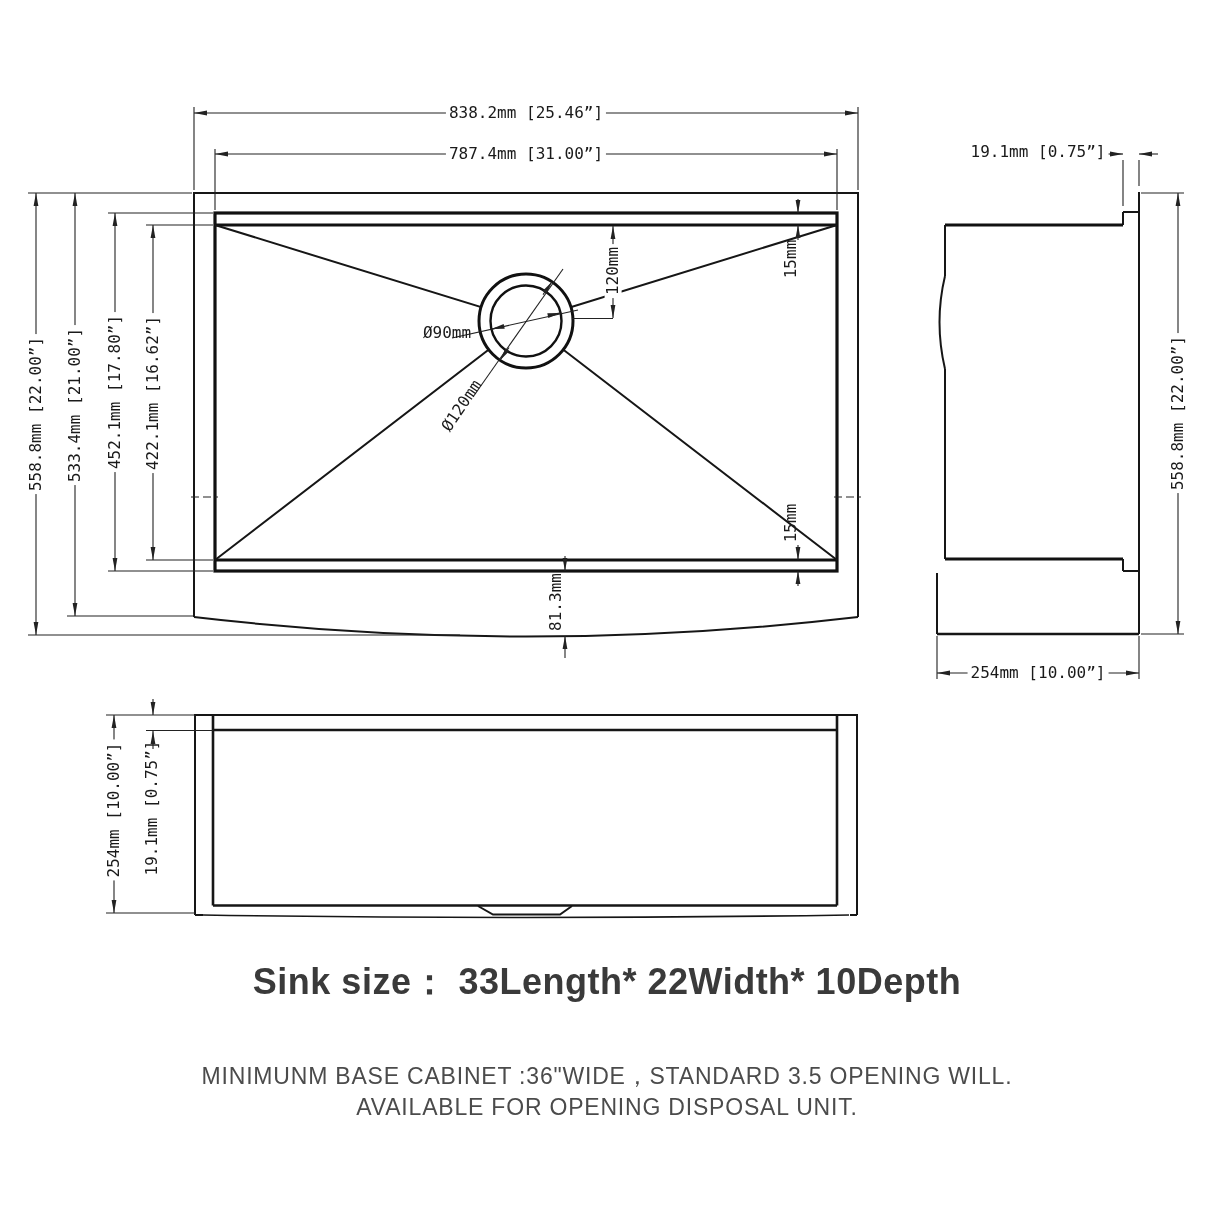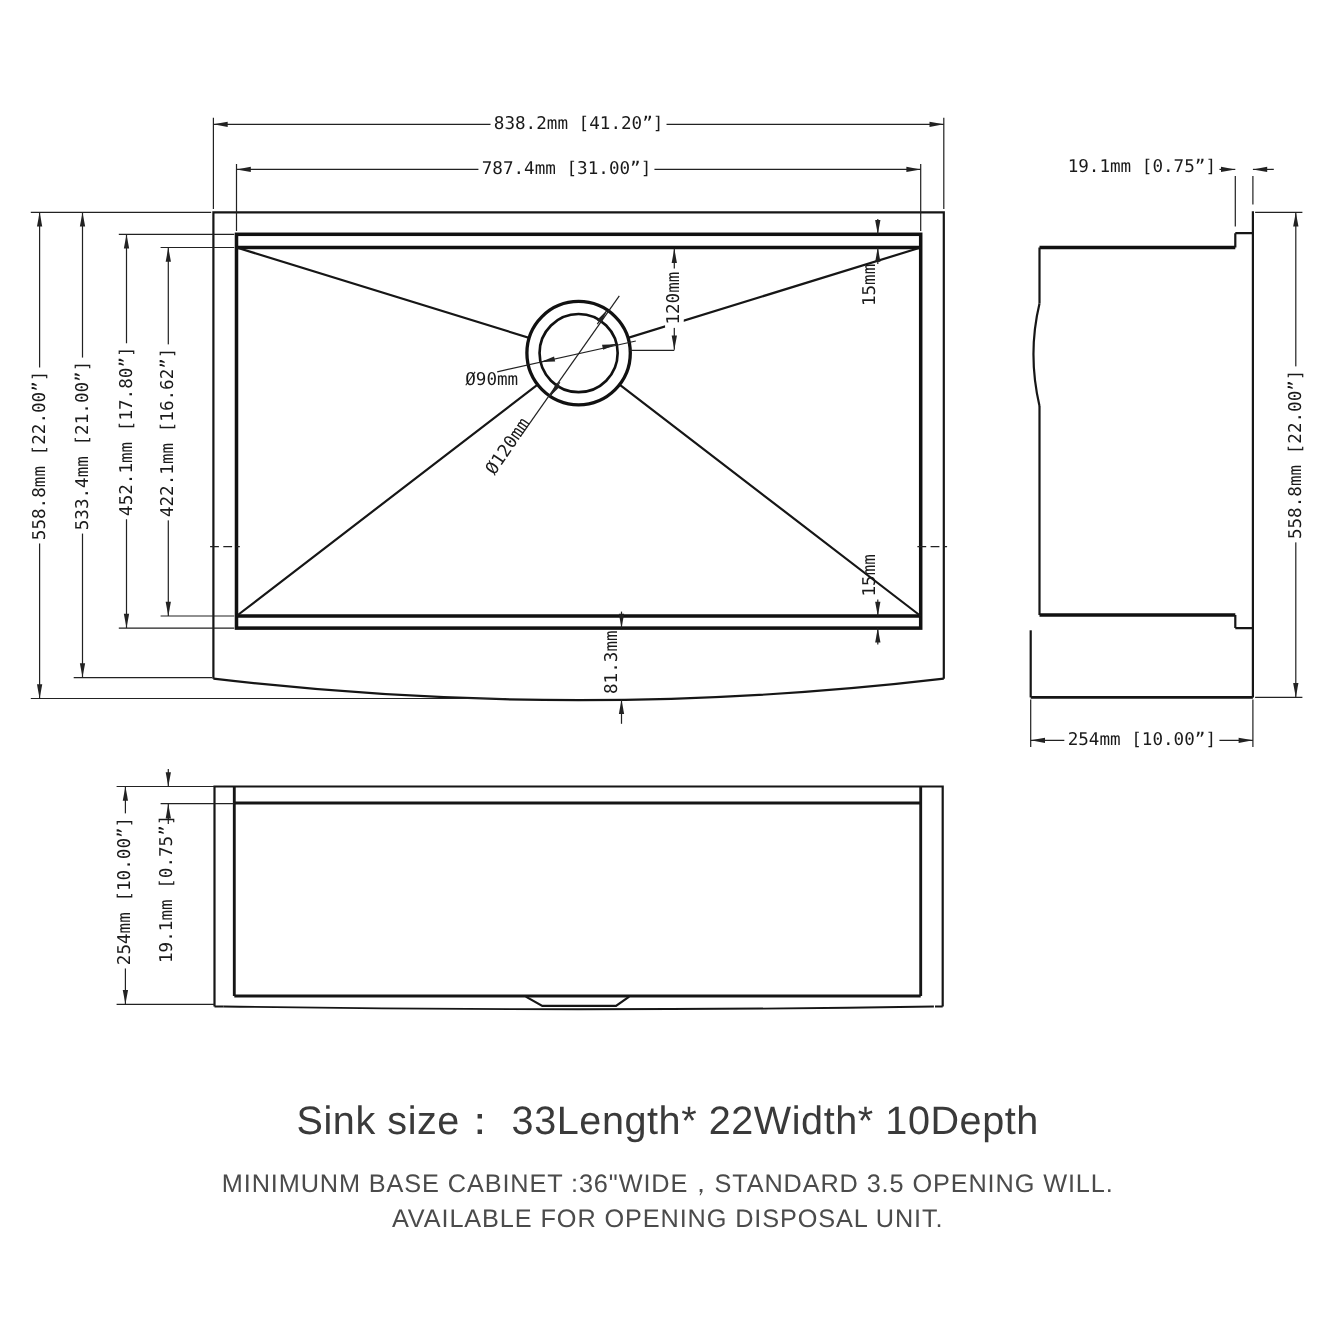--- a/index.html
+++ b/index.html
@@ -13,21 +13,21 @@
   .c3 {stroke:#111111;stroke-width:3;}
   .c25{stroke:#111111;stroke-width:2.4;}
   .d  {stroke:#222222;stroke-width:1.1;fill:none;}
   .lbl{position:absolute;font-size:16px;color:#1a1a1a;white-space:nowrap;line-height:1.05;
        transform:translate(-50%,-50%);padding:0 3px;}
   .mask{background:#ffffff;}
   .v{transform:translate(-50%,-50%) rotate(-90deg);}
   .rot120{transform:translate(-50%,-50%) rotate(-56deg);background:transparent;}
   .caption{position:absolute;width:100%;text-align:center;
            font-family:"Liberation Sans", sans-serif;}
-  .cap-title{top:995px;font-size:36px;font-weight:normal;color:#3a3a3a;letter-spacing:0.5px;}
+  .cap-title{top:958px;font-size:36px;font-weight:bold;color:#3a3a3a;letter-spacing:0.5px;}
   .cap-note1{top:1061px;font-size:23px;color:#4b4b4b;letter-spacing:0.8px;}
   .cap-note2{top:1094px;font-size:23px;color:#4b4b4b;letter-spacing:0.8px;}
 </style>
 </head>
 <body>
 
 <div id="canvas">
 
   <svg width="1214" height="1214" viewBox="0 0 1214 1214">
     <defs>
@@ -118,27 +118,27 @@
 
       <path class="d" d="M106,715 H195 M106,913 H195 M146,730.5 H213"></path>
 
       <path class="d" d="M114,715 V913" marker-start="url(#aS)" marker-end="url(#aE)"></path>
 
       <path class="d" d="M153,699 V715" marker-end="url(#aE)"></path>
       <path class="d" d="M153,749 V731" marker-end="url(#aE)"></path>
     </g>
   </svg>
 
-  <div class="lbl mask" style="left:526px;top:113px;">838.2mm [41.20”]</div>
-  <div class="lbl mask" style="left:515px;top:154px;">787.4mm [31.00”]</div>
+  <div class="lbl mask" style="left:526px;top:113px;">838.2mm [25.46”]</div>
+  <div class="lbl mask" style="left:526px;top:154px;">787.4mm [31.00”]</div>
   <div class="lbl mask v" style="left:36px;top:414px;">558.8mm [22.00”]</div>
   <div class="lbl mask v" style="left:75px;top:405px;">533.4mm [21.00”]</div>
   <div class="lbl mask v" style="left:115px;top:392px;">452.1mm [17.80”]</div>
   <div class="lbl mask v" style="left:153px;top:393px;">422.1mm [16.62”]</div>
-  <div class="lbl" style="left:447px;top:345px;">Ø90mm</div>
+  <div class="lbl" style="left:447px;top:333px;">Ø90mm</div>
   <div class="lbl rot120" style="left:462px;top:406px;">Ø120mm</div>
   <div class="lbl mask v" style="left:613px;top:271px;">120mm</div>
   <div class="lbl v" style="left:791px;top:259px;">15mm</div>
   <div class="lbl v" style="left:791px;top:523px;">15mm</div>
   <div class="lbl v" style="left:556px;top:602px;">81.3mm</div>
 
   <div class="lbl mask" style="left:1038px;top:152px;">19.1mm [0.75”]</div>
   <div class="lbl mask v" style="left:1178px;top:413px;">558.8mm [22.00”]</div>
   <div class="lbl mask" style="left:1038px;top:673px;">254mm [10.00”]</div>
 

